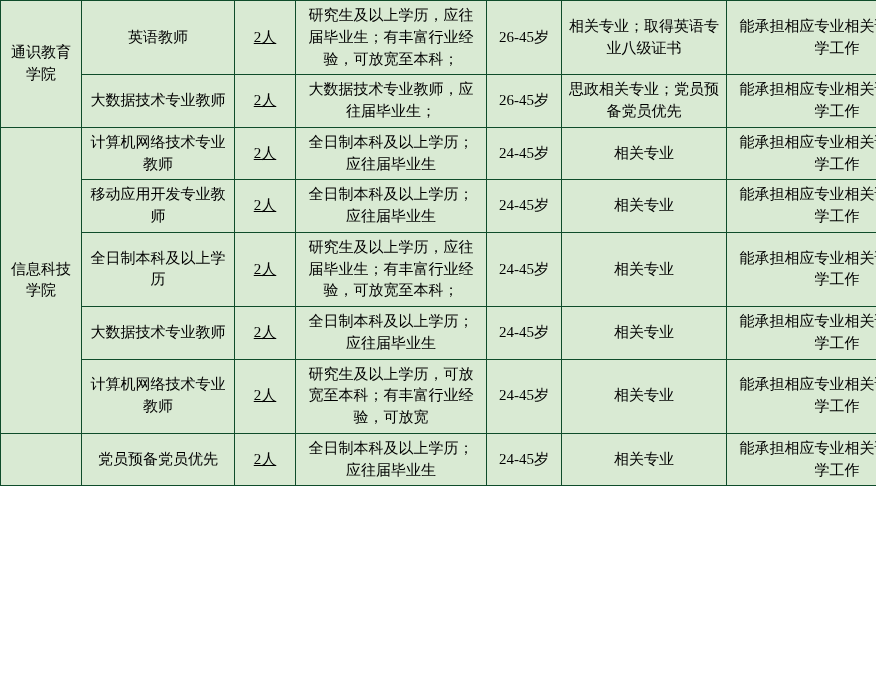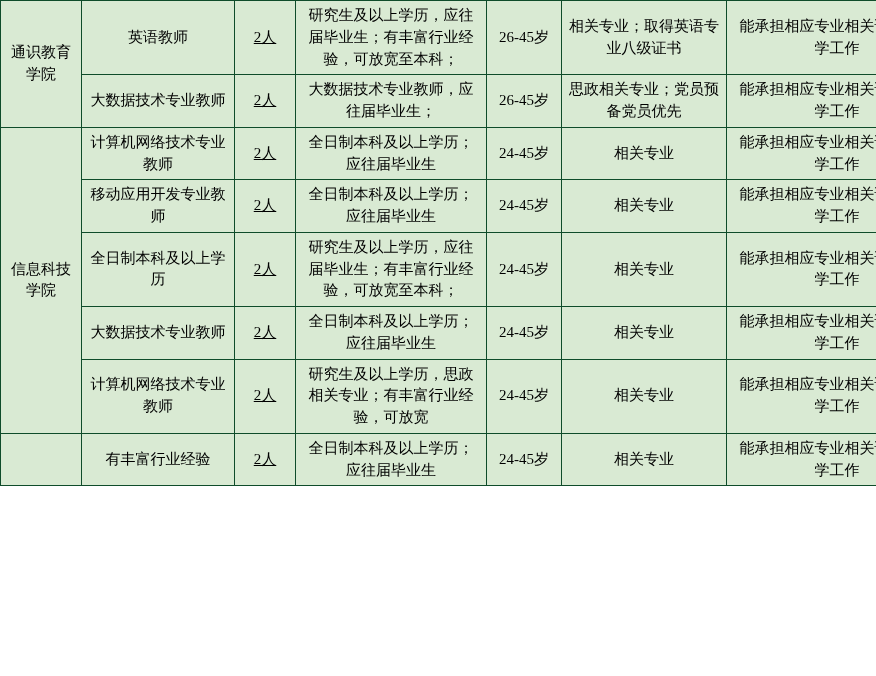--- a/index.html
+++ b/index.html
@@ -201,39 +201,39 @@
     </tr>
 
     <tr>
       <td class="col-post">
           <span class="cell-txt">计算机网络技术专业教师</span>
         </td>
       <td class="col-num">
           <span class="cell-txt">2人</span>
         </td>
       <td class="col-edu edu-cell">
-          <span class="cell-txt">研究生及以上学历，思政相关专业；有丰富行业经验，可放宽</span>
+          <span class="cell-txt">研究生及以上学历，可放宽至本科；有丰富行业经验，可放宽</span>
         </td>
       <td class="col-age">
           <span class="cell-txt">24-45岁</span>
         </td>
       <td class="col-major">
           <span class="cell-txt">相关专业</span>
         </td>
       <td class="col-other">
           <span class="cell-txt">能承担相应专业相关课程的教学工作</span>
         </td>
     </tr>
 
     <tr>
       <td class="col-dept" rowspan="2">
           <span class="cell-txt"></span>
         </td>
       <td class="col-post">
-          <span class="cell-txt">有丰富行业经验</span>
+          <span class="cell-txt">党员预备党员优先</span>
         </td>
       <td class="col-num">
           <span class="cell-txt">2人</span>
         </td>
       <td class="col-edu edu-cell">
           <span class="cell-txt">全日制本科及以上学历；应往届毕业生</span>
         </td>
       <td class="col-age">
           <span class="cell-txt">24-45岁</span>
         </td>

